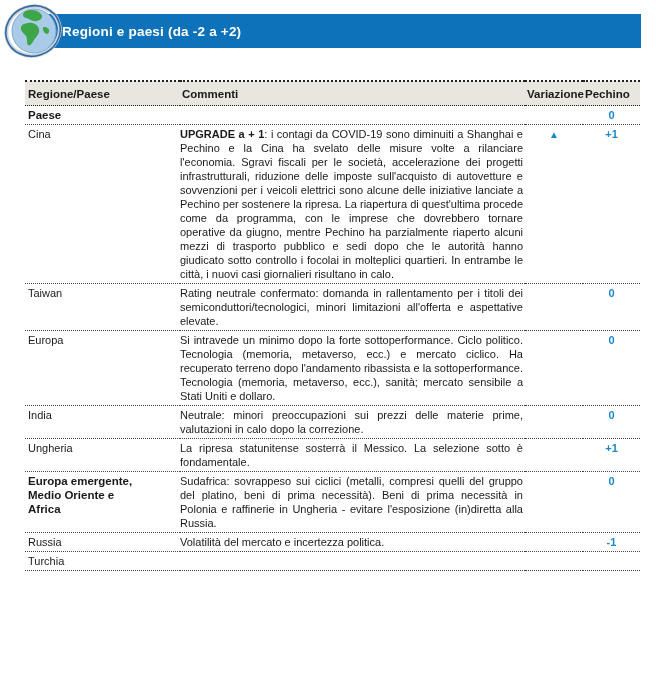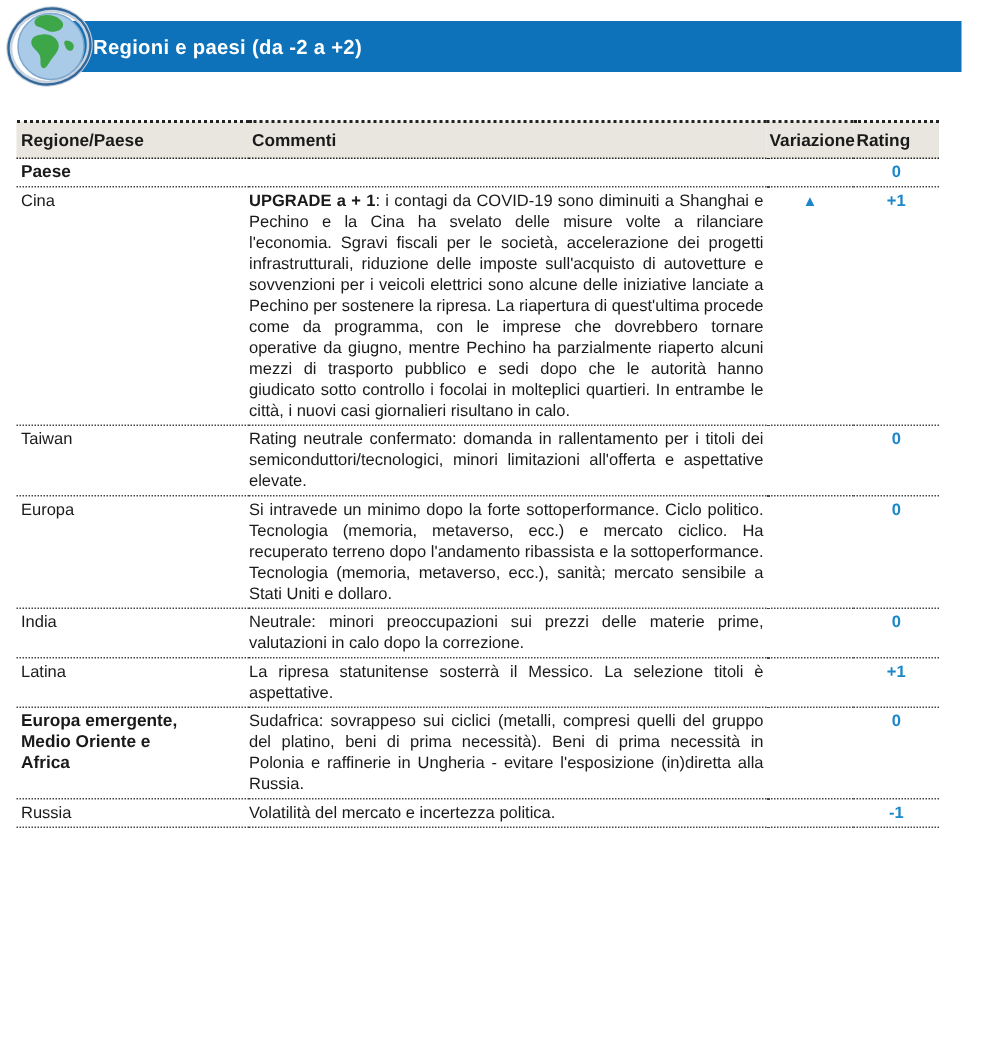--- a/index.html
+++ b/index.html
@@ -13,21 +13,21 @@
     background:#0d72b9; display:flex; align-items:center;
   }
   .banner-title {
     color:#ffffff; font-weight:bold; font-size:13.5px; padding-left:27px;
     letter-spacing:0.2px;
   }
   .globe { position:absolute; left:4px; top:3px; width:58px; height:56px; }
 
   
   table.report {
-    position:absolute; left:11px; top:80px; width:615px;
+    position:absolute; left:25px; top:80px; width:615px;
     border-collapse:collapse; table-layout:fixed;
     font-size:11px; line-height:14px;
   }
   table.report col.c-region   { width:155px; }
   table.report col.c-comment  { width:345px; }
   table.report col.c-var      { width:58px; }
   table.report col.c-rating   { width:57px; }
 
   thead th {
     background:#e9e6df; font-weight:bold; font-size:11.5px;
@@ -69,21 +69,21 @@
       <col class="c-region">
         <col class="c-comment">
         <col class="c-var">
         <col class="c-rating">
     </colgroup>
     <thead>
       <tr>
         <th class="h-region">Regione/Paese</th>
         <th>Commenti</th>
         <th>Variazione</th>
-        <th>Rating</th>
+        <th>Pechino</th>
       </tr>
     </thead>
     <tbody id="report-body">
         <tr>
           <td class="region bold">Paese</td>
           <td class="comment"></td>
           <td class="variation"></td>
           <td class="rating">0</td>
         </tr>
         <tr>
@@ -104,33 +104,39 @@
           <td class="variation"></td>
           <td class="rating">0</td>
         </tr>
         <tr>
           <td class="region">India</td>
           <td class="comment">Neutrale: minori preoccupazioni sui prezzi delle materie prime, valutazioni in calo dopo la correzione.</td>
           <td class="variation"></td>
           <td class="rating">0</td>
         </tr>
         <tr>
-          <td class="region">Latina</td>
-          <td class="comment">La ripresa statunitense sosterrà il Messico. La selezione titoli è aspettative.</td>
+          <td class="region">Ungheria</td>
+          <td class="comment">La ripresa statunitense sosterrà il Messico. La selezione sotto è fondamentale.</td>
           <td class="variation"></td>
           <td class="rating">+1</td>
         </tr>
         <tr>
           <td class="region bold">Europa emergente, Medio Oriente e Africa</td>
           <td class="comment">Sudafrica: sovrappeso sui ciclici (metalli, compresi quelli del gruppo del platino, beni di prima necessità). Beni di prima necessità in Polonia e raffinerie in Ungheria - evitare l'esposizione (in)diretta alla Russia.</td>
           <td class="variation"></td>
           <td class="rating">0</td>
         </tr>
         <tr>
           <td class="region">Russia</td>
           <td class="comment">Volatilità del mercato e incertezza politica.</td>
           <td class="variation"></td>
           <td class="rating">-1</td>
         </tr>
+        <tr>
+          <td class="region">Turchia</td>
+          <td class="comment"></td>
+          <td class="variation"></td>
+          <td class="rating"></td>
+        </tr>
       </tbody>
   </table>
 
 </div>
 
 </body></html>

